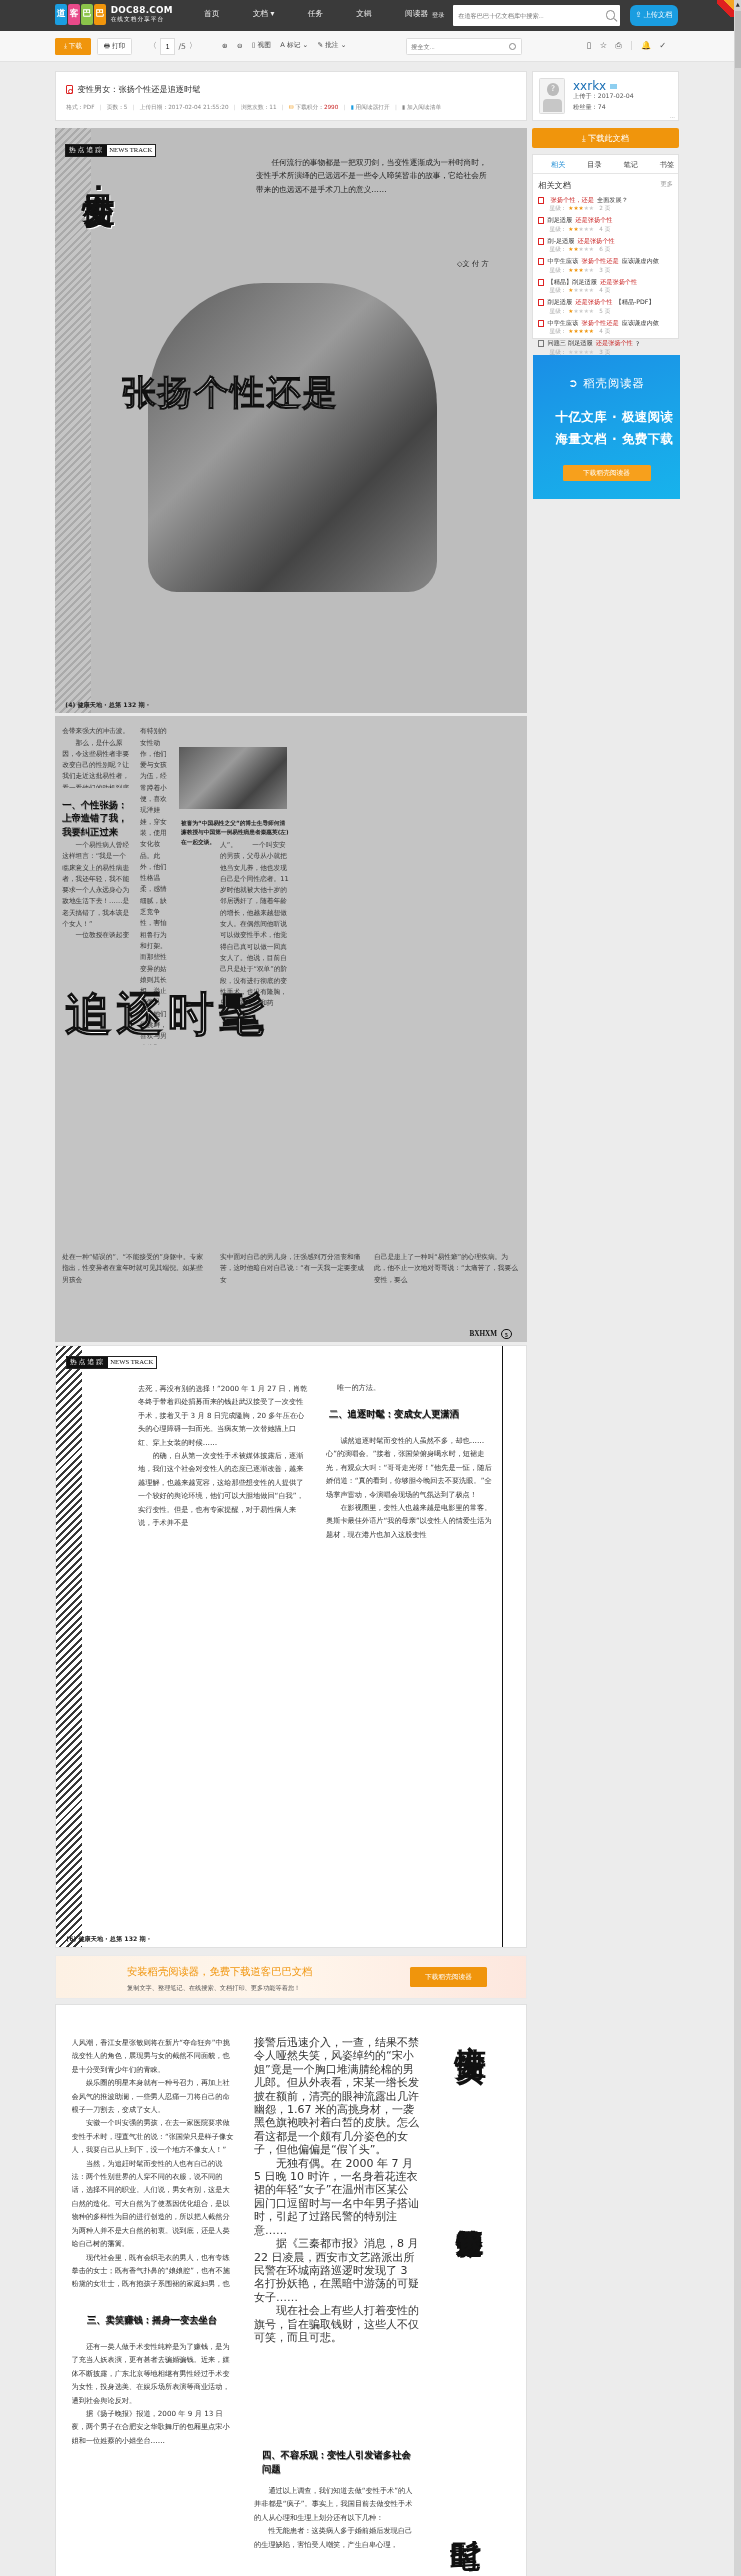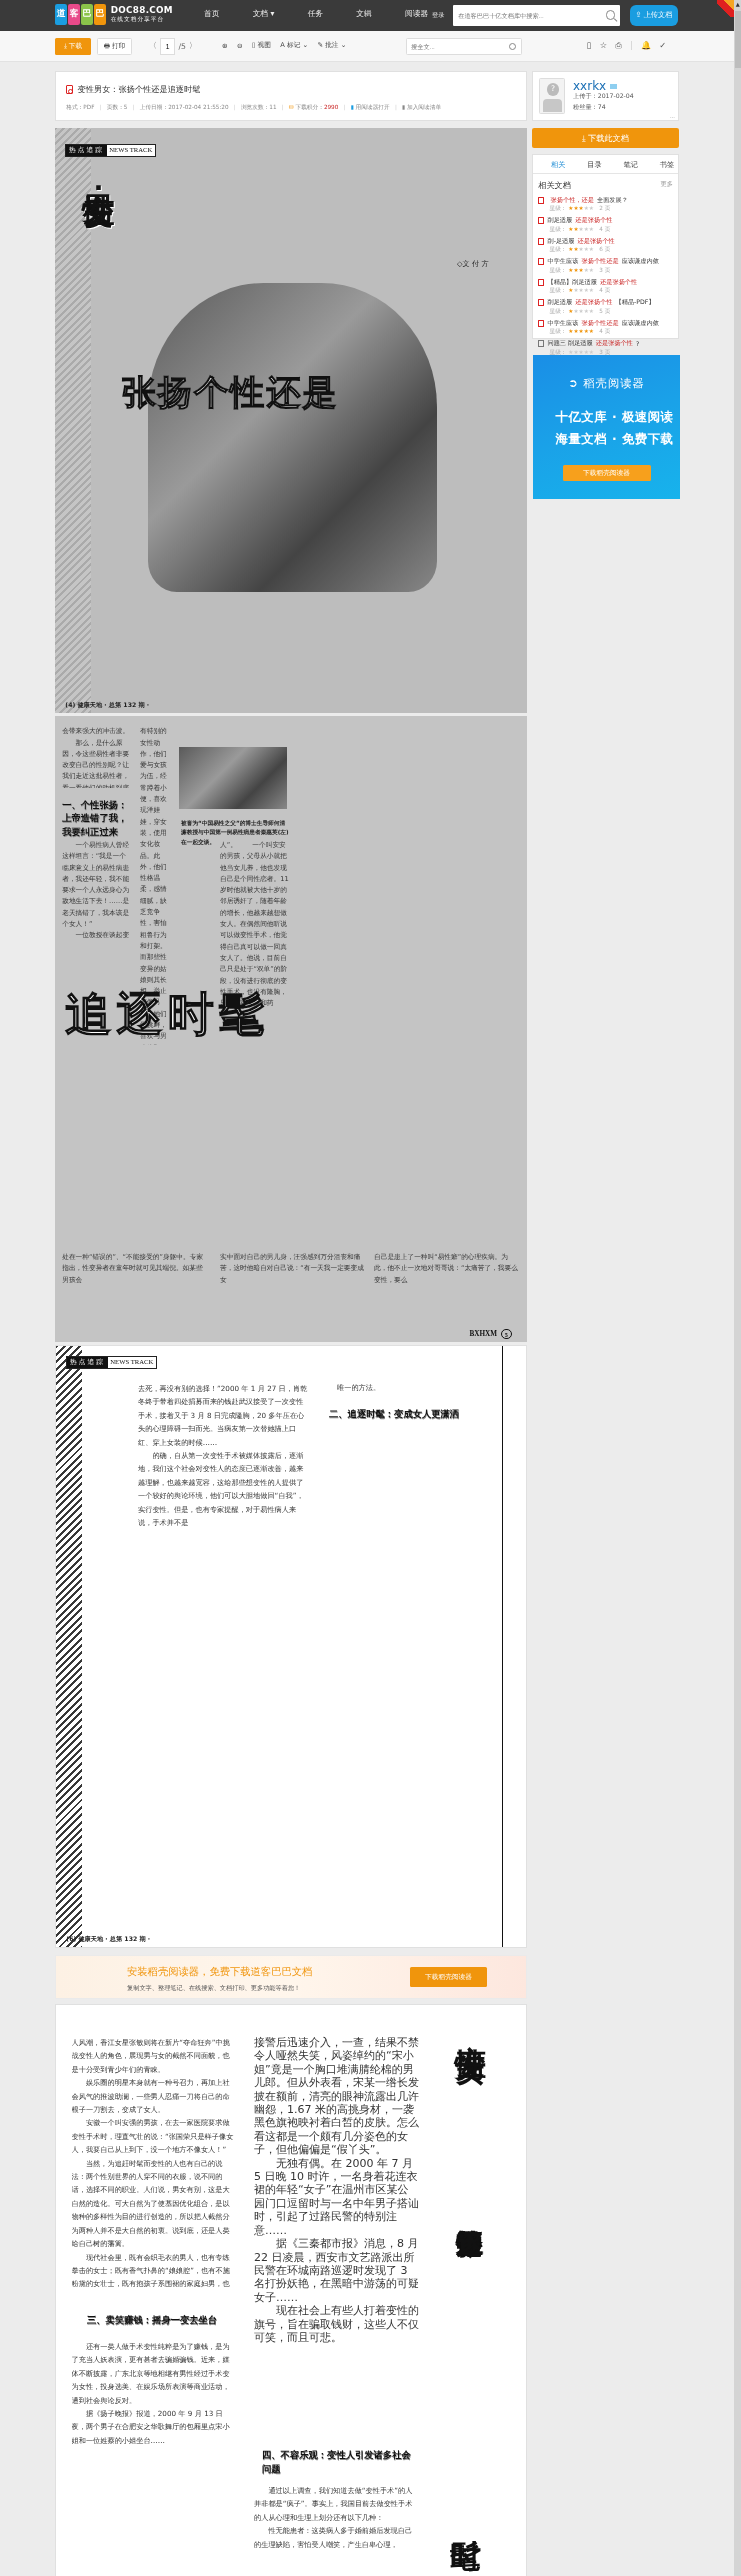--- a/index.html
+++ b/index.html
@@ -322,20 +322,21 @@
   </div>
   <button>下载稻壳阅读器</button>
 </div>
 
 <div class="page scan" style="top:128px;height:585px">
   <div class="wave"></div>
   <div class="hot-tag">
     <span class="a">热点追踪</span>
       <span class="b">NEWS TRACK</span>
   </div>
+  <div class="p-lead">任何流行的事物都是一把双刃剑，当变性逐渐成为一种时尚时，变性手术所演绎的已远远不是一些令人啼笑皆非的故事，它给社会所带来的也远远不是手术刀上的意义……</div>
   <div class="p-author">◇文 付 方</div>
   <div class="figure" style="left:93px;top:155px;width:289px;height:309px;border-radius:40% 40% 10% 10%;"></div>
   <div class="big-title-1">变性男女：</div>
   <div class="big-title-2">张扬个性还是</div>
   <div class="pg-foot-l">(<span>4</span>) <span>健康天地 · 总第 132 期 ·</span></div>
 </div>
 
 <div class="page scan" style="top:716px;height:626px;background:#c4c4c4">
   <div class="col-text" style="left:7.2px;top:10.3px;width:67px;height:62px;white-space:pre-wrap">会带来强大的冲击波。
 　　那么，是什么原因，令这些易性者非要改变自己的性别呢？让我们走近这批易性者，看一看他们的动机到底是什么？</div>
@@ -360,20 +361,22 @@
 <div class="page white" style="top:1345px;height:603px">
   <div class="wave"></div>
   <div class="hot-tag" style="top:10.3px">
     <span class="a">热点追踪</span>
       <span class="b">NEWS TRACK</span>
   </div>
   <div class="col-text" style="left:82px;top:36px;width:170px;height:536px;font-size:7.2px;line-height:13.4px;white-space:pre-wrap">去死，再没有别的选择！”2000 年 1 月 27 日，肖乾冬终于带着四处捐募而来的钱赴武汉接受了一次变性手术，接着又于 3 月 8 日完成隆胸，20 多年压在心头的心理障碍一扫而光。当病友第一次替她描上口红、穿上女装的时候……
 　　的确，自从第一次变性手术被媒体披露后，逐渐地，我们这个社会对变性人的态度已逐渐改善，越来越理解，也越来越宽容，这给那些想变性的人提供了一个较好的舆论环境，他们可以大胆地做回“自我”，实行变性。但是，也有专家提醒，对于易性病人来说，手术并不是</div>
   <div class="col-text" style="left:281px;top:36px;width:170px;height:13.4px;font-size:7.2px">唯一的方法。</div>
   <div class="sec-head" style="left:273px;top:62px">二、追逐时髦：变成女人更潇洒</div>
+  <div class="col-text" style="left:270px;top:88px;width:170px;height:484px;font-size:7.2px;line-height:13.4px;white-space:pre-wrap">　　诚然追逐时髦而变性的人虽然不多，却也……心”的演唱会。”接着，张国荣俯身喝水时，短裙走光，有观众大叫：“哥哥走光呀！”他先是一怔，随后娇俏道：“真的看到，你够胆今晚回去不要洗眼。”全场掌声雷动，令演唱会现场的气氛达到了极点！
+　　在影视圈里，变性人也越来越是电影里的常客。奥斯卡最佳外语片“我的母亲”以变性人的情爱生活为题材，现在港片也加入这股变性</div>
   <div style="position:absolute;left:446px;top:0;width:1px;height:603px;background:#111"></div>
   <div class="pg-foot-l">(<span>6</span>) <span>健康天地 · 总第 132 期 ·</span></div>
 </div>
 
 <div class="ad-banner" style="top:1955px">
   <div class="t1">安装稻壳阅读器，免费下载道客巴巴文档</div>
   <div class="t2">复制文字、整理笔记、在线搜索、文档打印、更多功能等着您！</div>
   <button>下载稻壳阅读器</button>
 </div>
 

